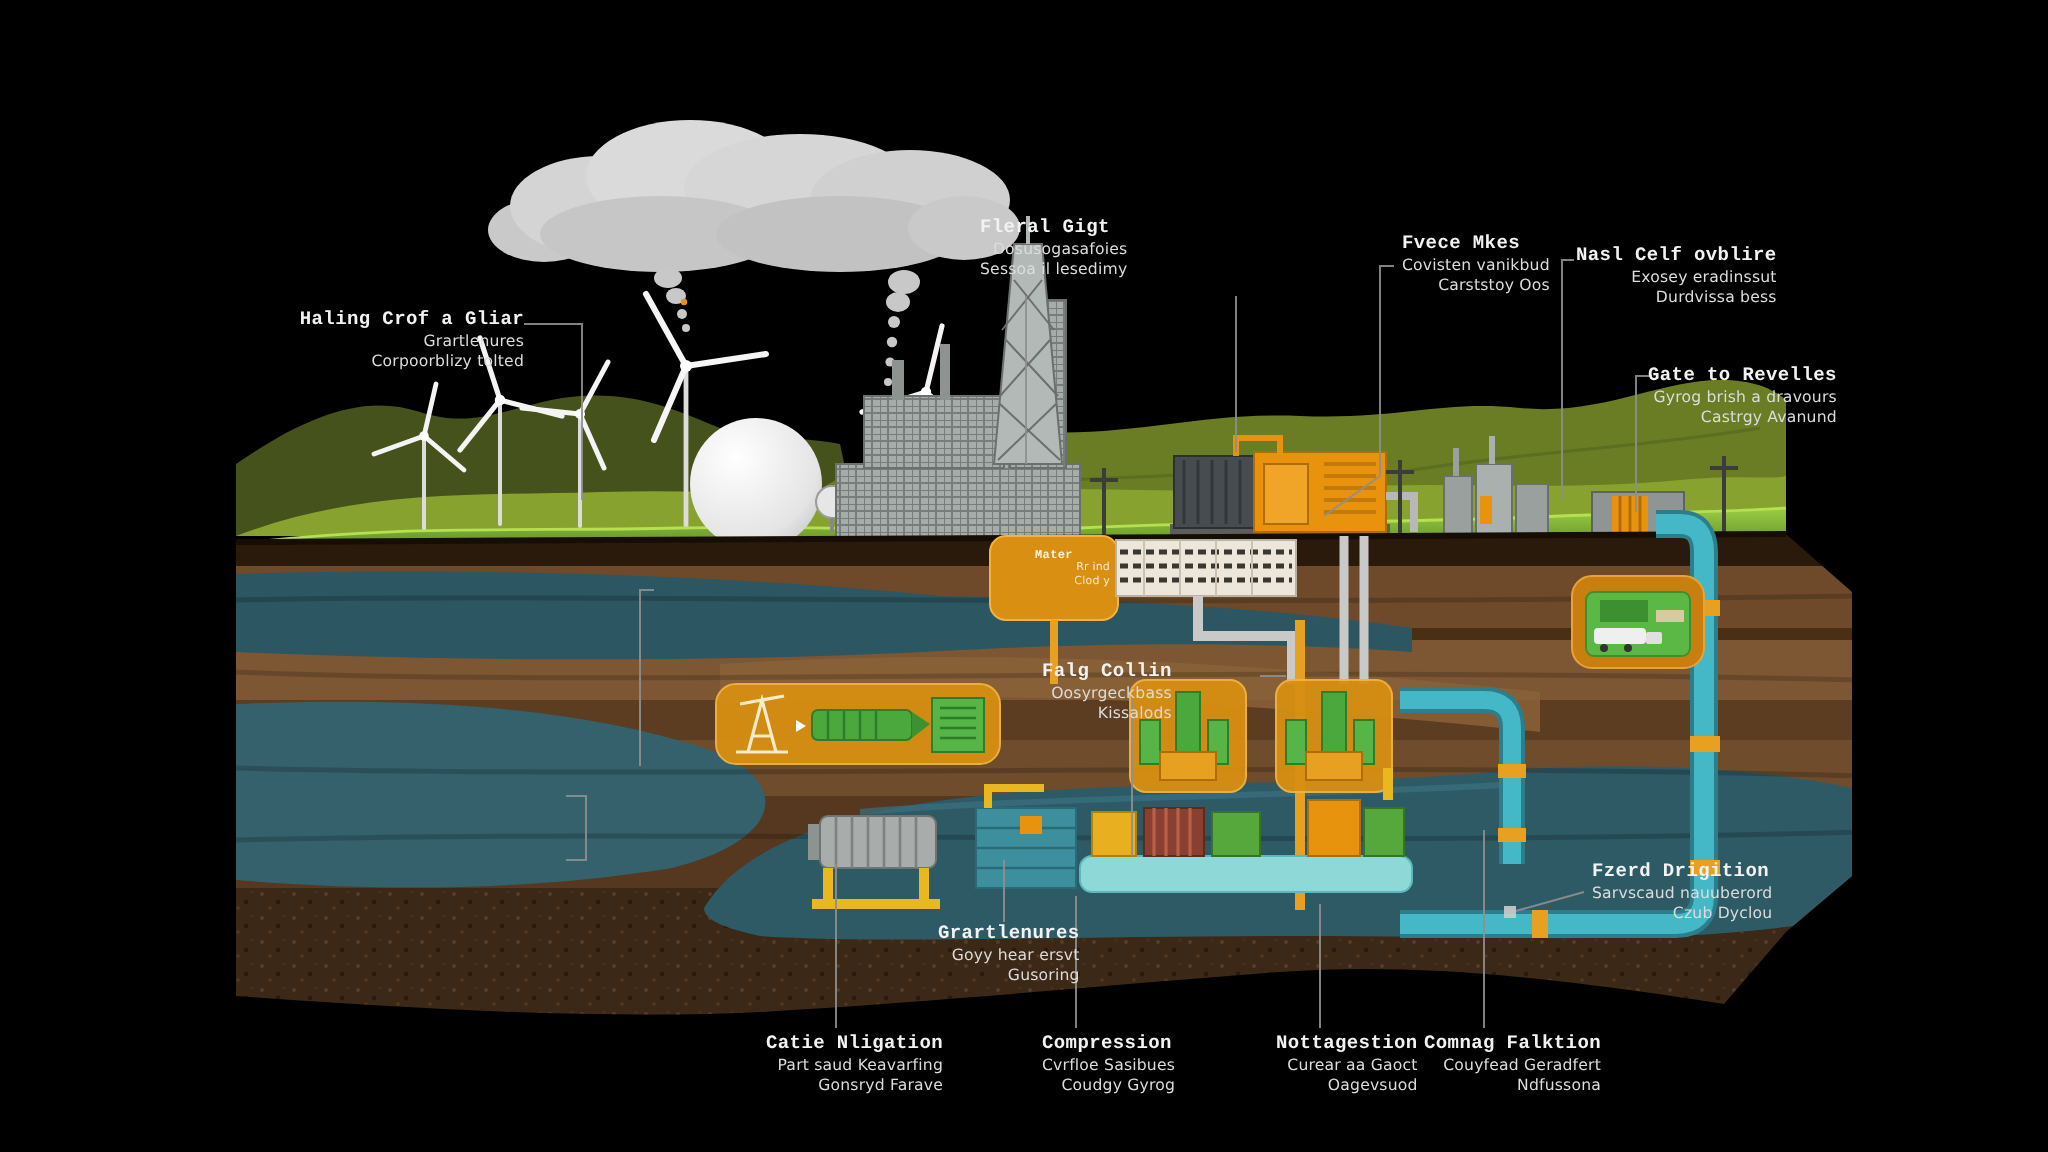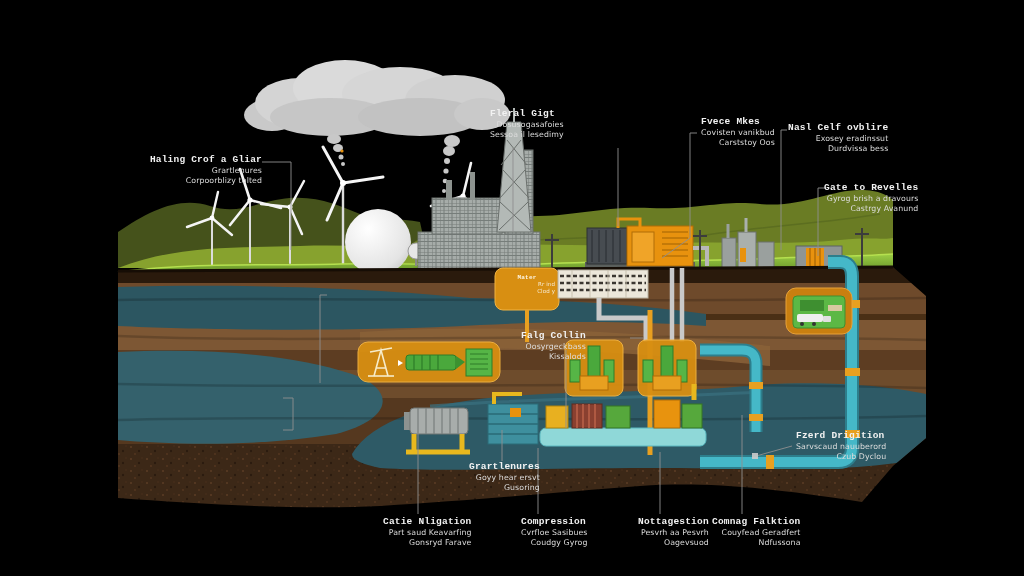--- a/index.html
+++ b/index.html
@@ -395,21 +395,21 @@
 </div>
 
 <div class="label" style="left:521px;top:516px">
   <div class="t">Compression</div>
   <div class="s">Cvrfloe Sasibues</div>
   <div class="s">Coudgy Gyrog</div>
 </div>
 
 <div class="label" style="left:638px;top:516px">
   <div class="t">Nottagestion</div>
-  <div class="s">Pesvrh aa Pesvrh</div>
+  <div class="s">Curear aa Gaoct</div>
   <div class="s">Oagevsuod</div>
 </div>
 
 <div class="label" style="left:712px;top:516px">
   <div class="t">Comnag Falktion</div>
   <div class="s">Couyfead Geradfert</div>
   <div class="s">Ndfussona</div>
 </div>
 
 </div>

